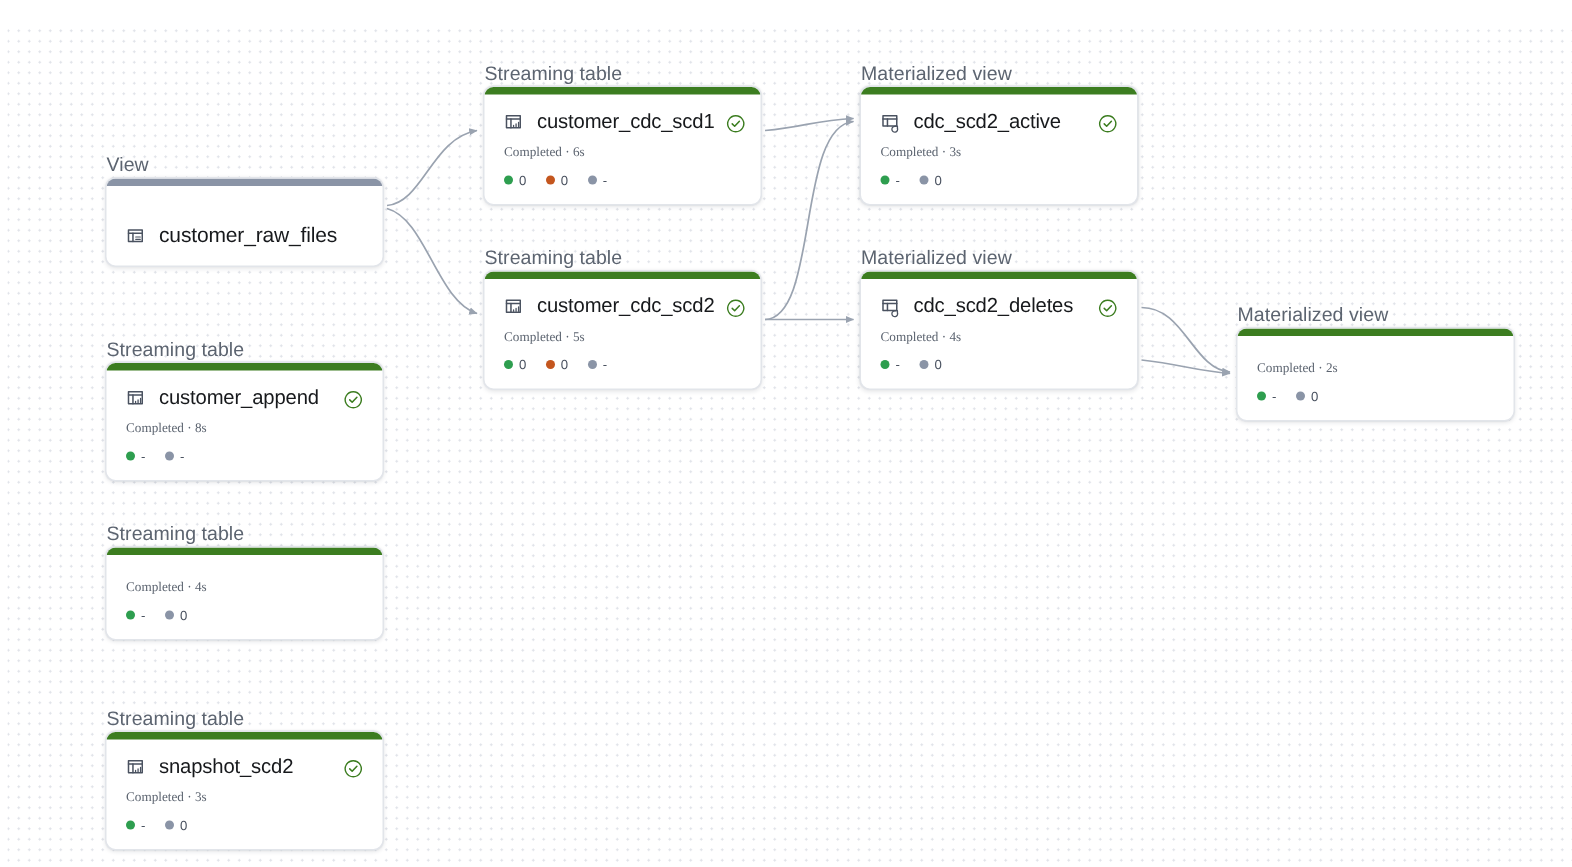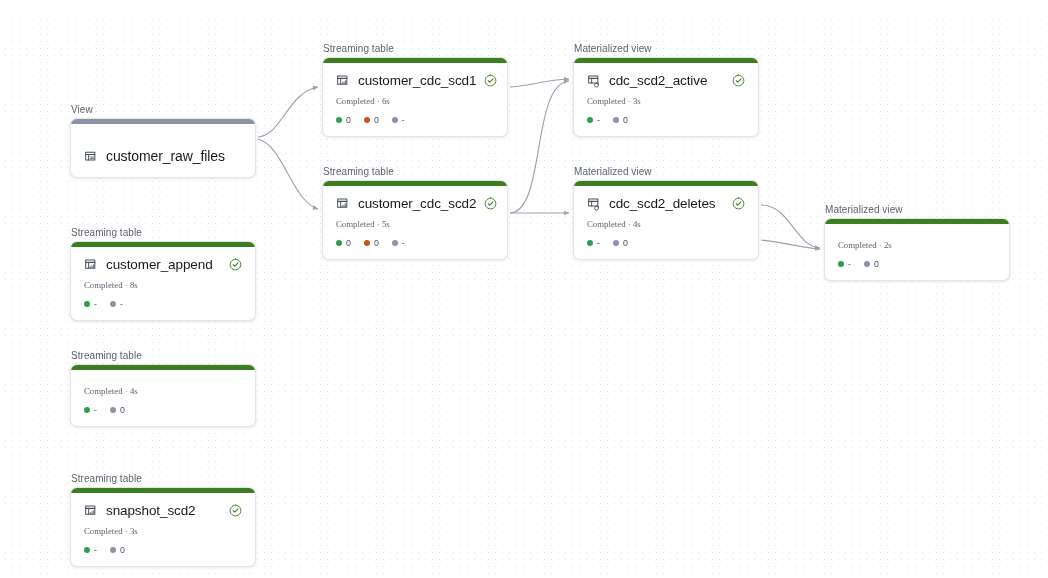--- a/index.html
+++ b/index.html
@@ -53,21 +53,21 @@
   }
   .edge-arrow {
     fill: #9aa3b0;
   }
 
   
   .node {
     position: absolute;
   }
   .node-type {
-    font-size: 10px;
+    font-size: 13px;
     color: #5c6470;
     line-height: 10px;
     margin-bottom: 3px;
     padding-left: 1px;
     letter-spacing: 0.05px;
     white-space: nowrap;
   }
   .node-card {
     position: relative;
     background: #ffffff;
@@ -81,21 +81,21 @@
     height: 5px;
     width: 100%;
     background: #3c7d20;
   }
   .node-body {
     padding: 9px 13px 11px 13px;
   }
 
   .node-head {
     display: flex;
-    align-items: center;
+    align-items: flex-end;
     gap: 8px;
   }
   .node-icon {
     flex: 0 0 auto;
     width: 14px;
     height: 14px;
     display: block;
     color: #4a5260;
   }
   .node-title {

